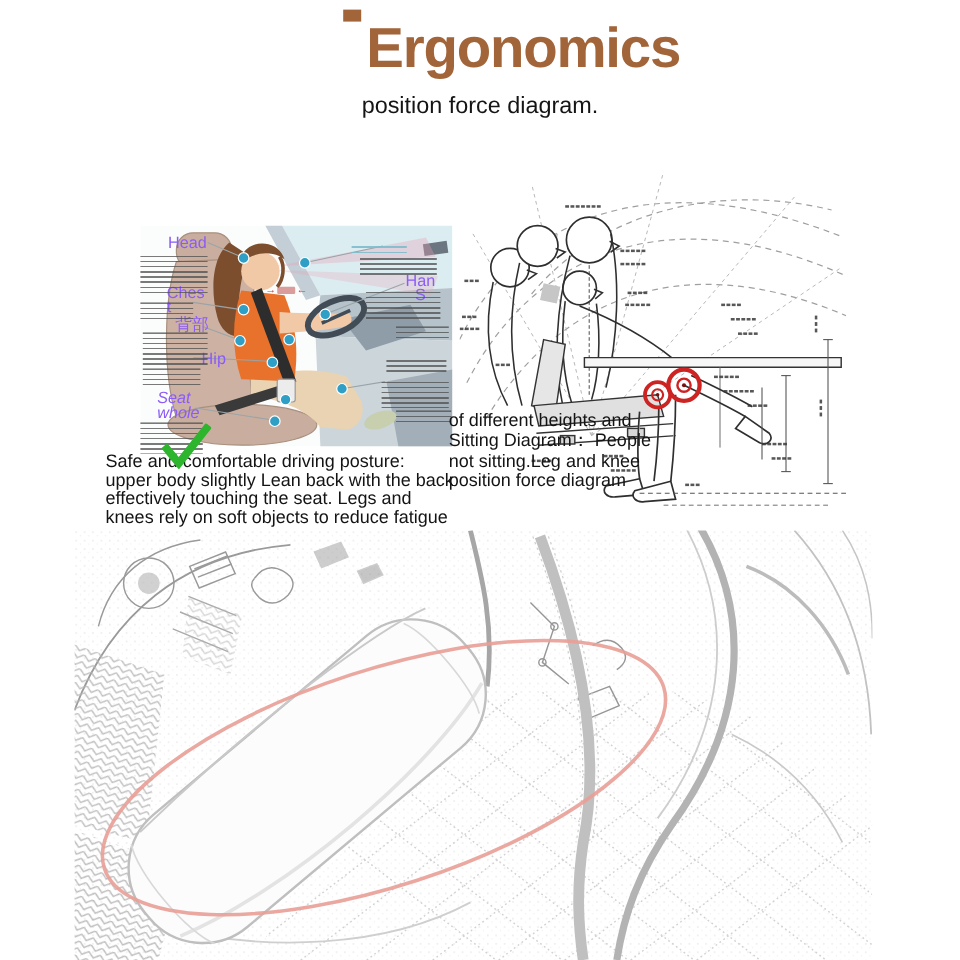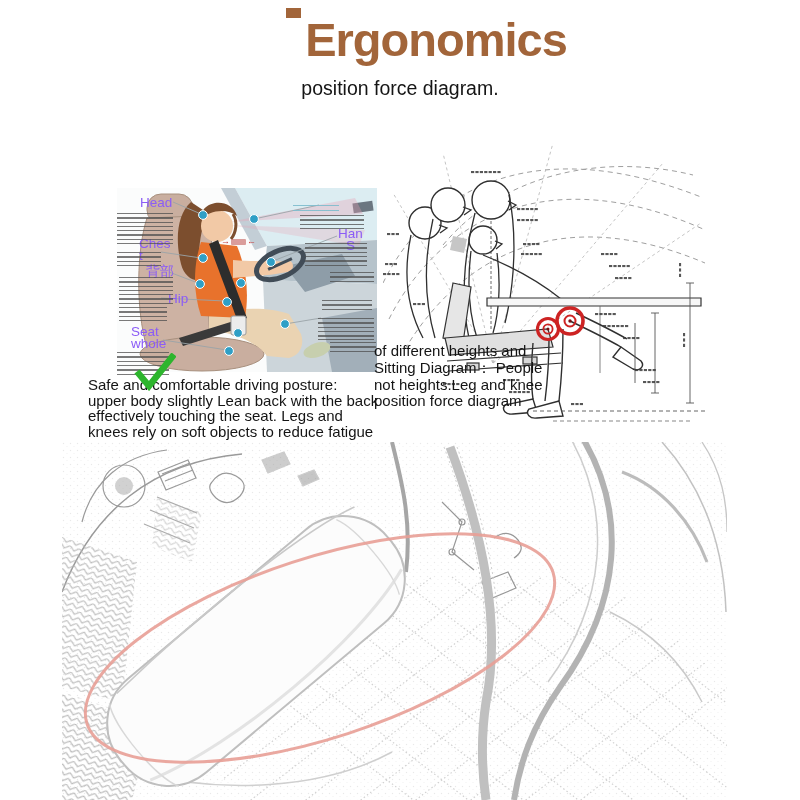--- a/index.html
+++ b/index.html
@@ -108,21 +108,21 @@
       </g>
     </svg>
 
     <div class="illo-label" style="left:23px;top:9px;">Head</div>
     <div class="illo-label" style="left:22px;top:50px;">
       <span style="display:block">Ches</span>
       <span style="display:block">t</span>
     </div>
     <div class="illo-label cn" style="left:29px;top:78px;">背部</div>
     <div class="illo-label" style="left:24px;top:105px;margin-left:27px;">Hip</div>
-    <div class="illo-label" style="left:14px;top:138px;">
+    <div class="illo-label" style="left:14px;top:138px;font-style:italic;">
       <span style="display:block">Seat</span>
       <span style="display:block">whole</span>
     </div>
     <div class="illo-label" style="left:221px;top:40px;text-align:center;">
       <span style="display:block">Han</span>
       <span style="display:block">S</span>
     </div>
 
     <div class="microtext" style="left:0;top:25px;width:56px;height:34px;"></div>
     <div class="microtext" style="left:0;top:64px;width:44px;height:15px;"></div>
@@ -153,21 +153,21 @@
   <div class="cap-left">
     <div>Safe and comfortable driving posture:</div>
     <div>upper body slightly Lean back with the back</div>
     <div>effectively touching the seat. Legs and</div>
     <div>knees rely on soft objects to reduce fatigue</div>
   </div>
 
   <div class="cap-right">
     <div>of different heights and</div>
     <div>Sitting Diagram： People</div>
-    <div>not heights.Leg and knee</div>
+    <div>not sitting.Leg and knee</div>
     <div>position force diagram</div>
   </div>
 
   <svg class="tech" viewBox="0 0 322 292">
 
     <g stroke="#9f9f9f" fill="none" stroke-width="1" stroke-dasharray="5 4">
       <path d="M0,150 C50,48 160,2 318,64"></path>
       <path d="M6,186 C60,80 170,30 320,96"></path>
       <path d="M22,216 C80,120 180,70 322,130"></path>
       <path d="M60,112 C120,40 220,20 310,42"></path>

